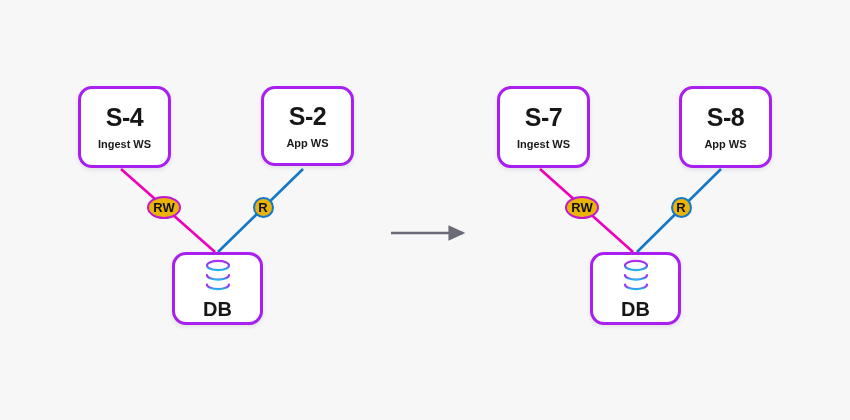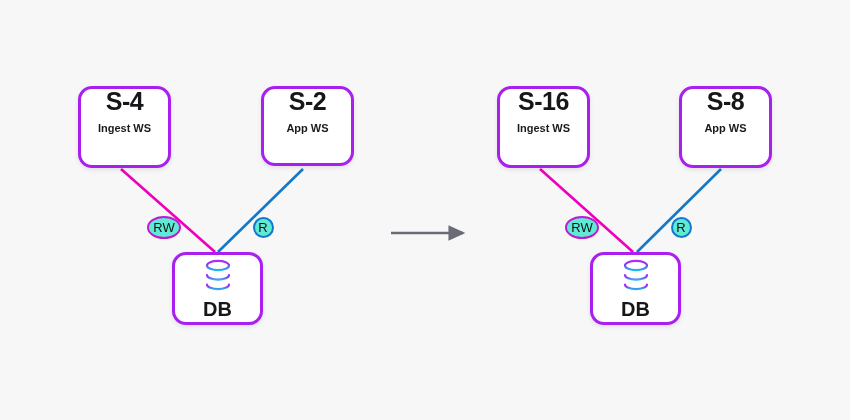--- a/index.html
+++ b/index.html
@@ -29,20 +29,21 @@
   }
   .node {
     position: absolute;
     background: #ffffff;
     border: 3px solid #a81ff0;
     border-radius: 14px;
     box-sizing: border-box;
     display: flex;
     flex-direction: column;
     align-items: center;
+    justify-content: center;
     box-shadow: 0 2px 4px rgba(40,20,60,0.10);
   }
   .node-title {
     font-size: 25px;
     font-weight: bold;
     color: #17171a;
     line-height: 1;
     letter-spacing: -0.5px;
   }
   .node-sub {
@@ -64,28 +65,27 @@
   }
   .db-label {
     font-size: 20px;
     font-weight: bold;
     color: #17171a;
     line-height: 1;
     margin-top: 2px;
   }
   .badge {
     position: absolute;
-    background: #5eead4;
+    background: #eab308;
     display: flex;
     align-items: center;
     justify-content: center;
     box-sizing: border-box;
-    font-weight: normal;
+    font-weight: bold;
     color: #111114;
-    margin-top: 20px;
   }
   .badge-rw {
     border: 2.2px solid #c01ad0;
     border-radius: 50%/50%;
     font-size: 13px;
   }
   .badge-r {
     border: 2.2px solid #1478c8;
     border-radius: 50%;
     font-size: 13px;
@@ -133,21 +133,21 @@
             <path d="M4,25.5 a11,4.6 0 0 0 22,0"></path>
             <path d="M4,6.5 L4,25.5"></path>
             <path d="M26,6.5 L26,25.5"></path>
           </g>
         </svg>
         <div class="db-label">DB</div>
       </div>
       <div class="badge badge-rw" style="left: 147px; top: 195.5px; width: 34px; height: 23px; border-color: rgb(192, 26, 208);">RW</div>
       <div class="badge badge-r" style="left: 252.5px; top: 196.5px; width: 21px; height: 21px; border-color: rgb(20, 120, 200);">R</div>
       <div class="node" style="left: 497px; top: 86px; width: 93px; height: 82px; border-color: rgb(168, 31, 240);">
-        <div class="node-title">S-16</div>
+        <div class="node-title">S-7</div>
         <div class="node-sub">Ingest WS</div>
       </div>
       <div class="node" style="left: 679px; top: 86px; width: 93px; height: 82px; border-color: rgb(168, 31, 240);">
         <div class="node-title">S-8</div>
         <div class="node-sub">App WS</div>
       </div>
       <div class="node db-node" style="left: 590px; top: 252px; width: 91px; height: 73px; border-color: rgb(168, 31, 240);">
         <svg width="30" height="36" viewBox="0 0 30 36" class="db-icon">
           <g fill="none" stroke="url(#dbGrad)" stroke-width="2.2" stroke-linecap="round">
             <ellipse cx="15" cy="6.5" rx="11" ry="4.6"></ellipse>

